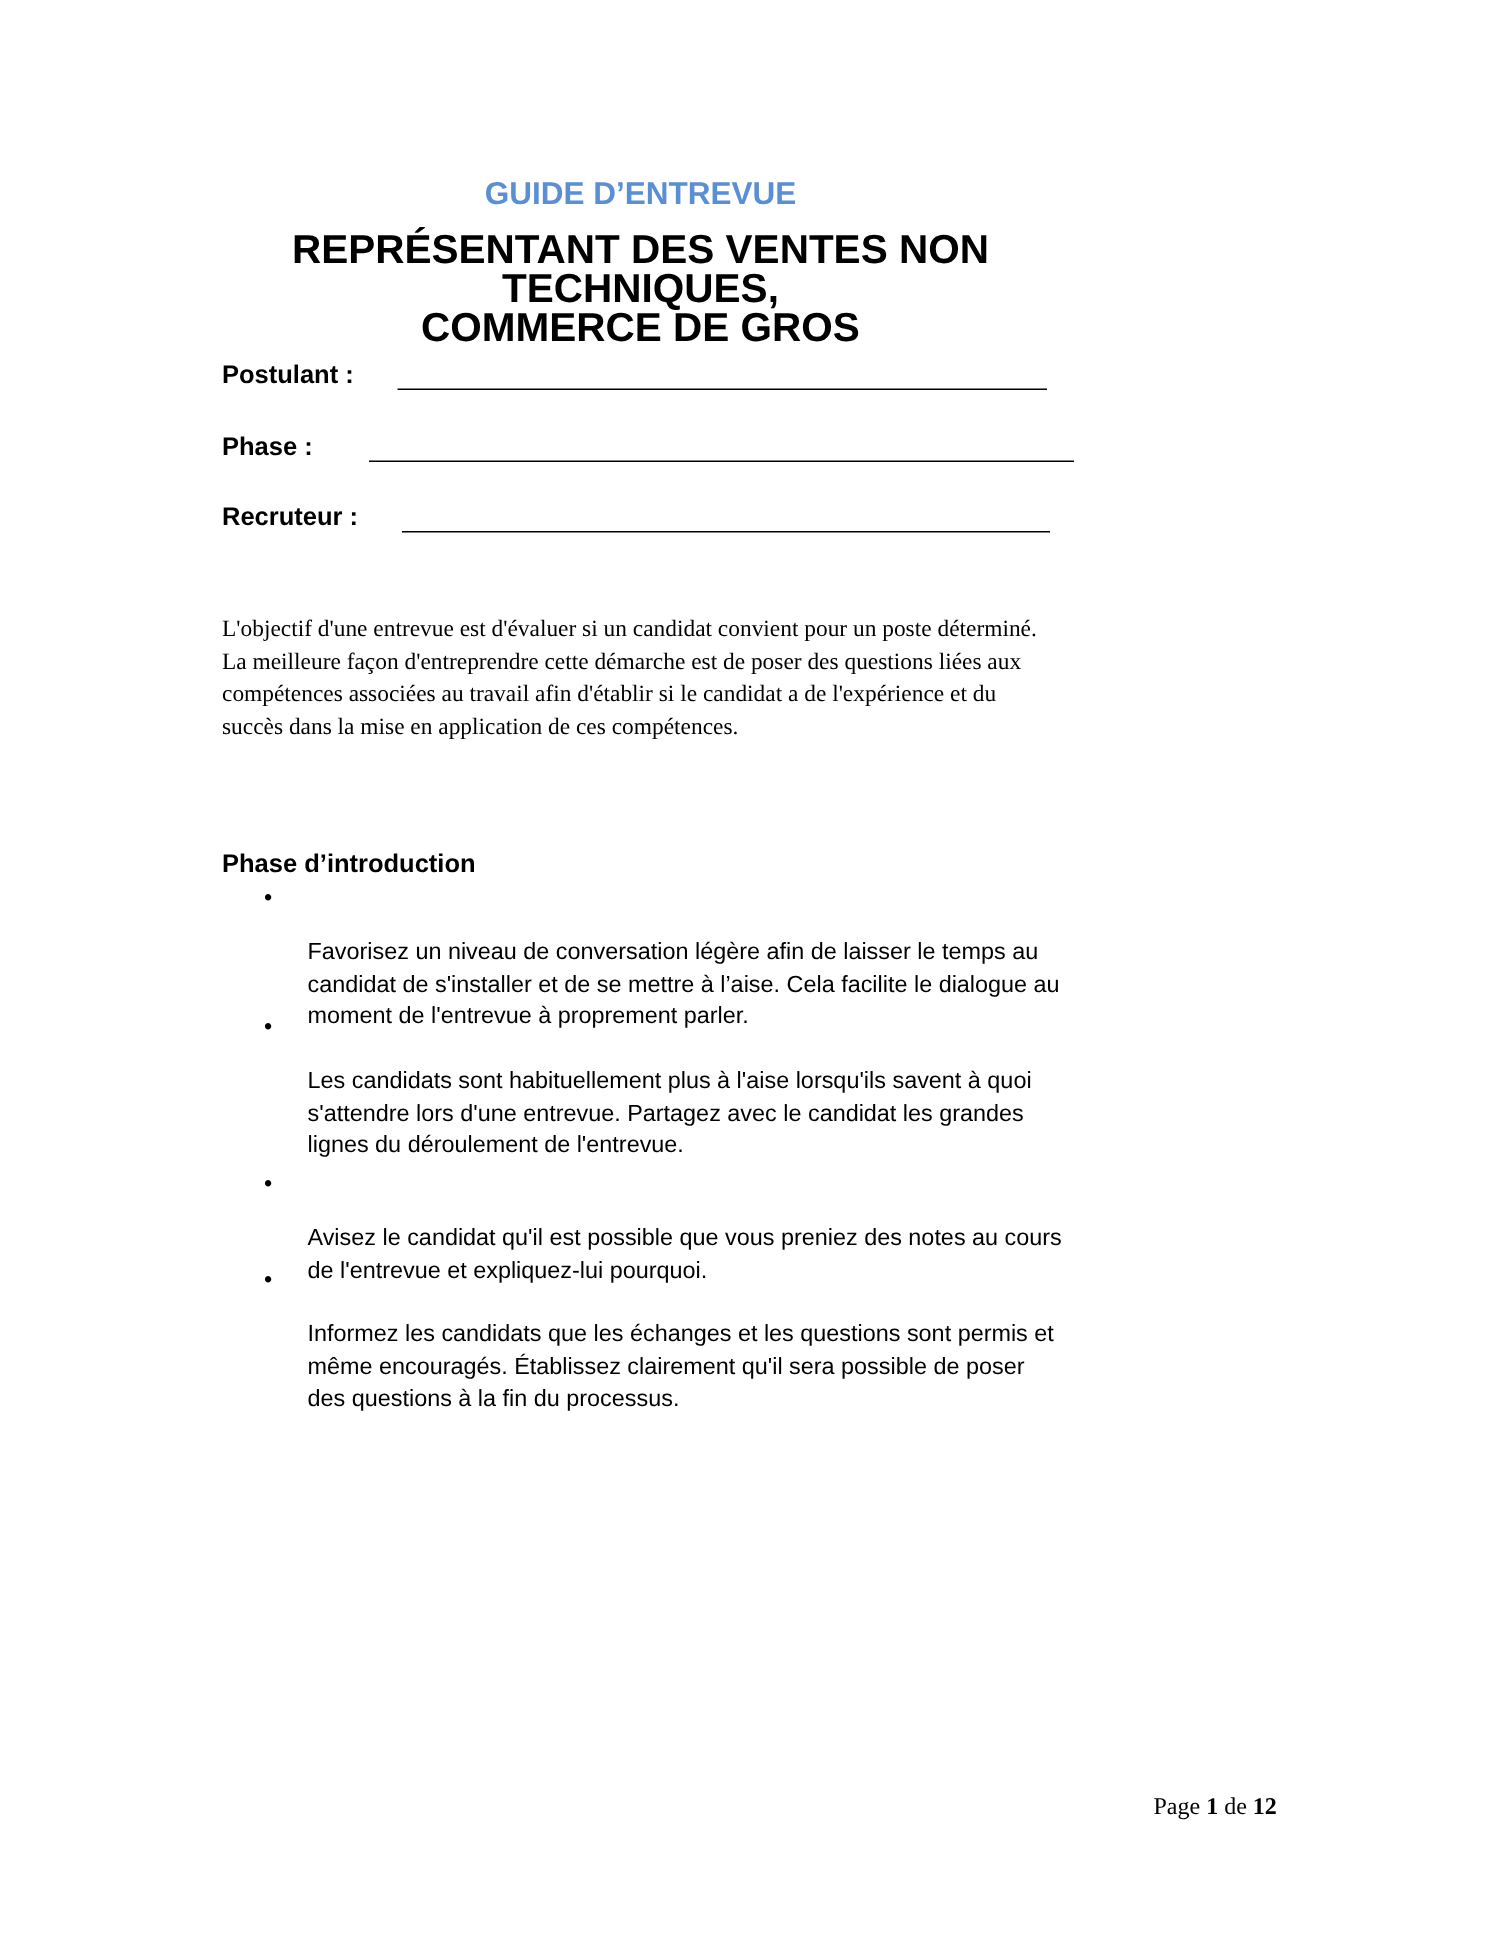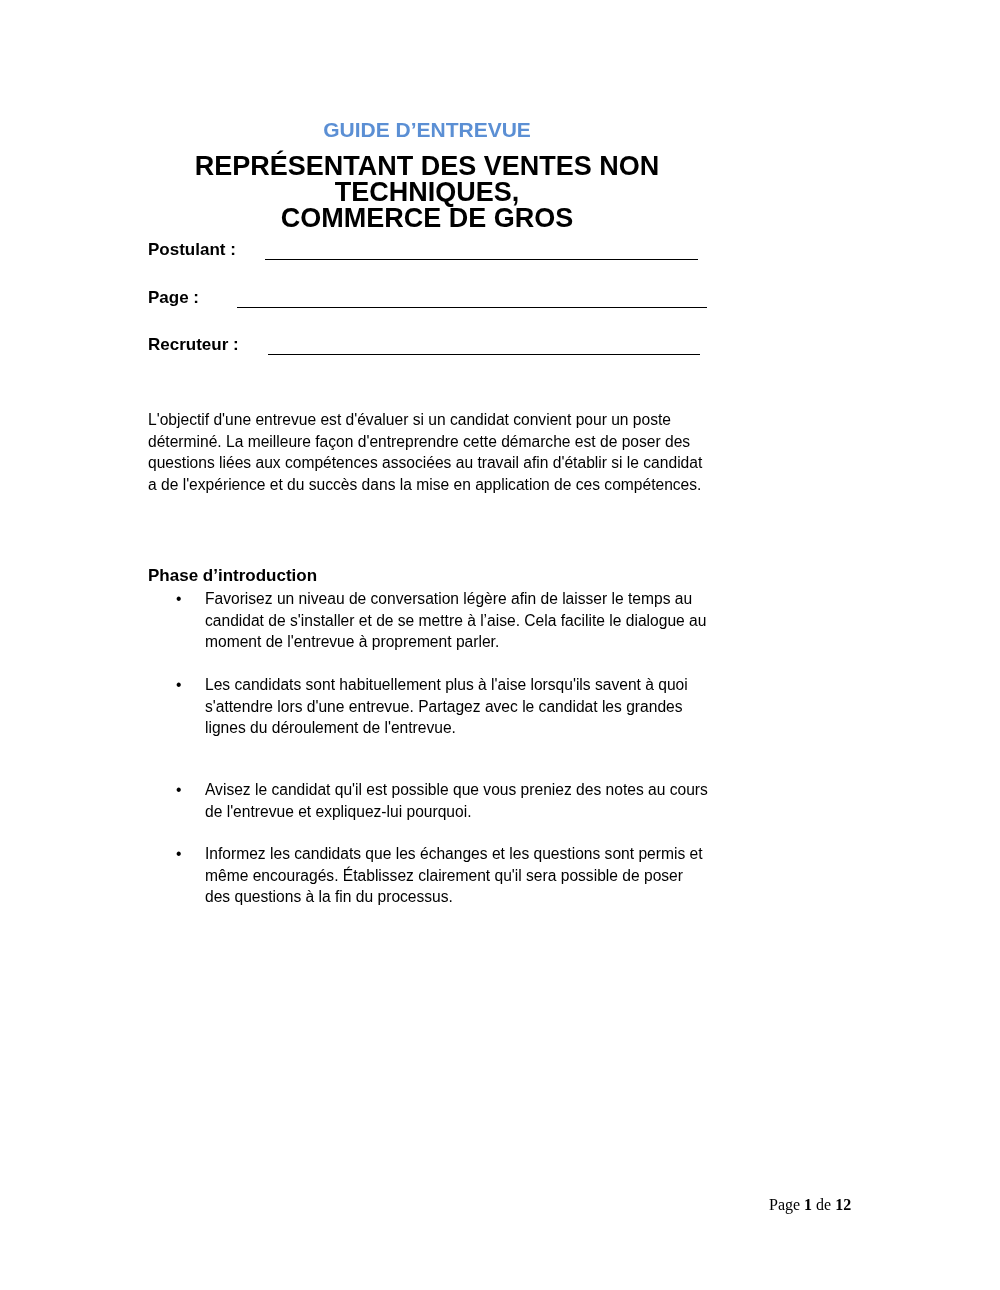--- a/index.html
+++ b/index.html
@@ -59,21 +59,21 @@
       height: 16px;
     }
     .intro {
       position: absolute;
       left: 148px;
       top: 409px;
       width: 560px;
       font-size: 15.6px;
       line-height: 21.6px;
     }
-    .intro p { margin: 0; }
+    .intro p { margin: 0; font-family: Liberation Serif, serif; }
     .section-heading {
       position: absolute;
       left: 148px;
       top: 565px;
       font-weight: bold;
       font-size: 17px;
       line-height: 21px;
       text-align: center;
     }
     .bullet {
@@ -85,20 +85,21 @@
       display: flex;
     }
     .bullet .dot {
       width: 57px;
       padding-left: 28px;
       box-sizing: border-box;
       flex: none;
     }
     .bullet .text {
       flex: 1;
+      margin-top: 36px;
     }
     .footer {
       position: absolute;
       left: 769px;
       top: 1195px;
       font-family: "Liberation Serif", serif;
       font-size: 16px;
       line-height: 20px;
     }
     .footer b { font-weight: bold; }
@@ -114,21 +115,21 @@
     <div>REPRÉSENTANT DES VENTES NON TECHNIQUES,</div>
     <div>COMMERCE DE GROS</div>
   </div>
 
   <div class="field" style="top:240px;">
     <span>Postulant :</span>
     <span class="line" style="width:433px;"></span>
   </div>
 
   <div class="field" style="top:288px;">
-    <span>Page :</span>
+    <span>Phase :</span>
     <span class="line" style="width:470px; margin-left:9px;"></span>
   </div>
 
   <div class="field" style="top:335px;">
     <span>Recruteur :</span>
     <span class="line" style="width:432px;"></span>
   </div>
 
   <div class="intro">
     <p>L'objectif d'une entrevue est d'évaluer si un candidat convient pour un poste déterminé. La meilleure façon d'entreprendre cette démarche est de poser des questions liées aux compétences associées au travail afin d'établir si le candidat a de l'expérience et du succès dans la mise en application de ces compétences.</p>

